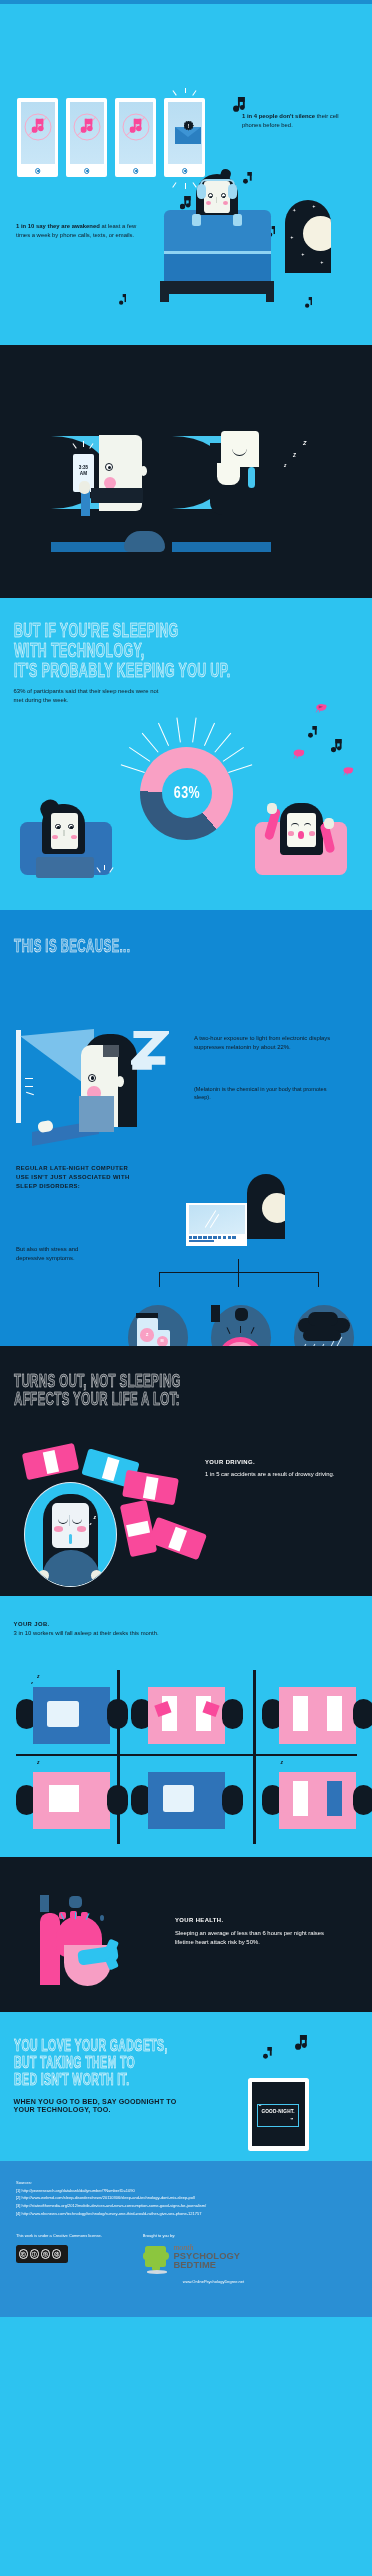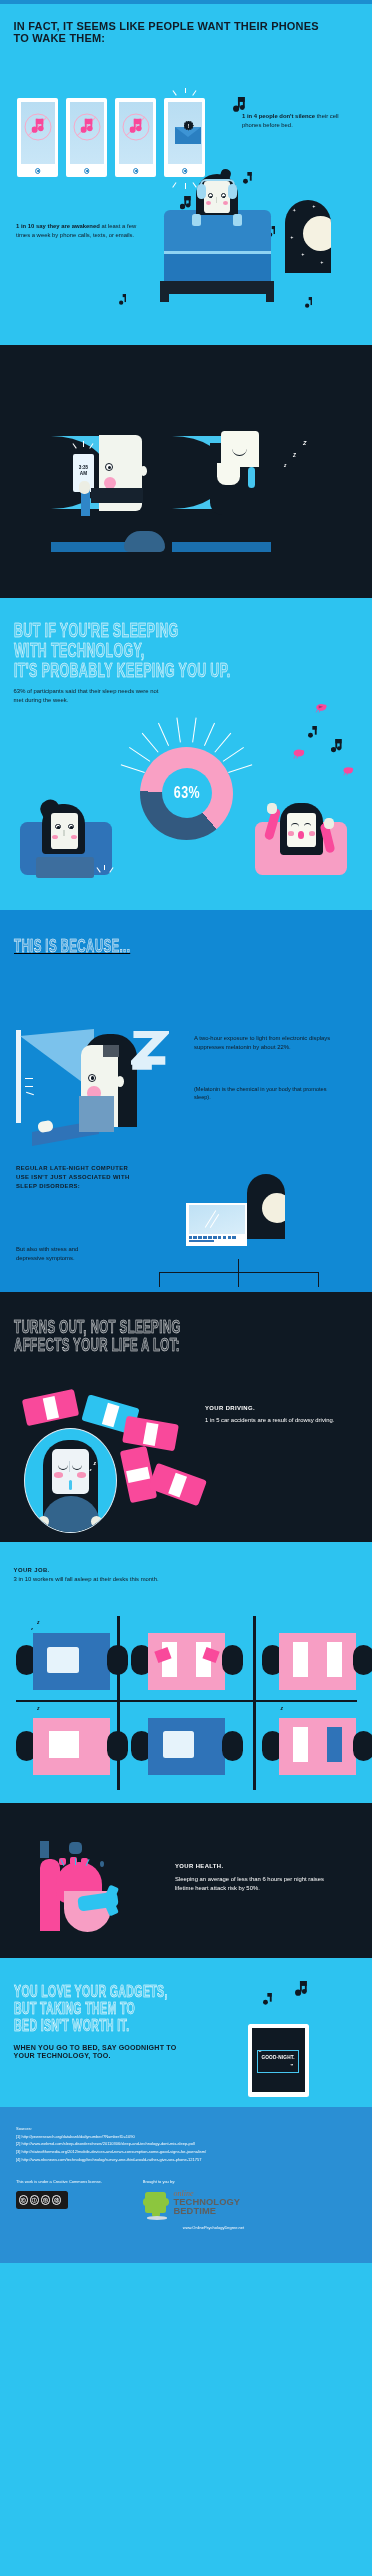--- a/index.html
+++ b/index.html
@@ -150,21 +150,21 @@
   .donut .hole { width:50px; height:50px; border-radius:50%; background:#2dc3f0; display:flex; align-items:center; justify-content:center; }
   .donut .val {
     font-family:"Liberation Sans Narrow","Liberation Sans",sans-serif; font-weight:700;
     font-size:16px; color:#fff; transform:scaleX(.78); letter-spacing:0.6px;
   }
   .rays { position:absolute; left:140px; top:143px; width:93px; height:93px; }
   .rays i { position:absolute; left:46px; top:-23.6px; width:1px; height:25px; background:#fff; transform-origin:50% 69px; }
   .sad-girl, .happy-girl { position:absolute; }
 
   
-  .s4 { height: 382px; padding: 27px 13.6px 0 13.6px; text-decoration: underline; }
+  .s4 { height: 436px; padding: 27px 13.6px 0 13.6px; }
   .s4 .h-outline { font-size: 18.6px; }
   .s4 h3 { font-size: 8px; margin-top:8.7px; max-width:267px; }
   .s4 .p1 { position:absolute; left:194px; top:124px; width:155px; }
   .s4 .p2 { position:absolute; left:194px; top:175px; width:149px; font-size:5.6px; }
   .s4 .lbl2 { position:absolute; left:16px; top:254px; width:124px; line-height:1.55; }
   .s4 .p3 { position:absolute; left:16px; top:335px; width:81px; }
 
   .glow-head { position:absolute; left:16px; top:118px; width:168px; height:124px; }
   .screenlight { position:absolute; left:0; top:0; width:0; height:0; border-top:7.4px solid transparent; border-bottom:55px solid transparent; border-right:74px solid #8ecdf0; opacity:.85; }
   .laptop-moon { position:absolute; left:186px; top:267px; width:118px; height:87px; }
@@ -224,21 +224,20 @@
   .site { color:#fff; font-size:4px; margin-top:5px; padding-left:40px; }
 </style>
 </head>
 <body>
 
 <div class="page">
 
   <div class="topbar"></div>
 
   <section class="sec sky s1">
-    <h1 class="h-heavy">IN FACT, IT SEEMS LIKE PEOPLE WANT THEIR PHONES TO WAKE THEM:</h1>
 
     <div class="phones">
       <div class="phone">
         <div class="scr">
           <div class="nomusic">
             <div class="ring"></div>
               <div class="slash"></div>
             <div class="note">
               <svg width="13.6" height="15" viewBox="0 0 22 24">
                   <rect x="7" y="0" width="12" height="9" fill="#f9499b"></rect>
@@ -842,22 +841,22 @@
         <div class="lab">Brought to you by:</div>
         <div class="logo">
           <div class="puzzle">
             <div class="pz" style="left:2.5px;top:2.5px;width:21px;height:21px;border-radius:2.5px;"></div>
             <div class="pz" style="left:0;top:8.7px;width:7.4px;height:7.4px;border-radius:50%;"></div>
             <div class="pz" style="left:18.6px;top:8.7px;width:7.4px;height:7.4px;border-radius:50%;"></div>
             <div class="pz" style="left:9.3px;top:20px;width:7.4px;height:8.7px;border-radius:0 0 3.7px 3.7px;"></div>
             <div style="position:absolute;left:3.7px;bottom:0;width:20px;height:3.1px;background:#cfd9e2;border-radius:50%;"></div>
           </div>
           <div>
-            <div class="lt1">online</div>
-            <div class="lt2">TECHNOLOGY</div>
+            <div class="lt1">month</div>
+            <div class="lt2">PSYCHOLOGY</div>
             <div class="lt2">BEDTIME</div>
           </div>
         </div>
         <div class="site">www.OnlinePsychologyDegree.net</div>
       </div>
     </div>
   </footer>
 </div>
 
 

